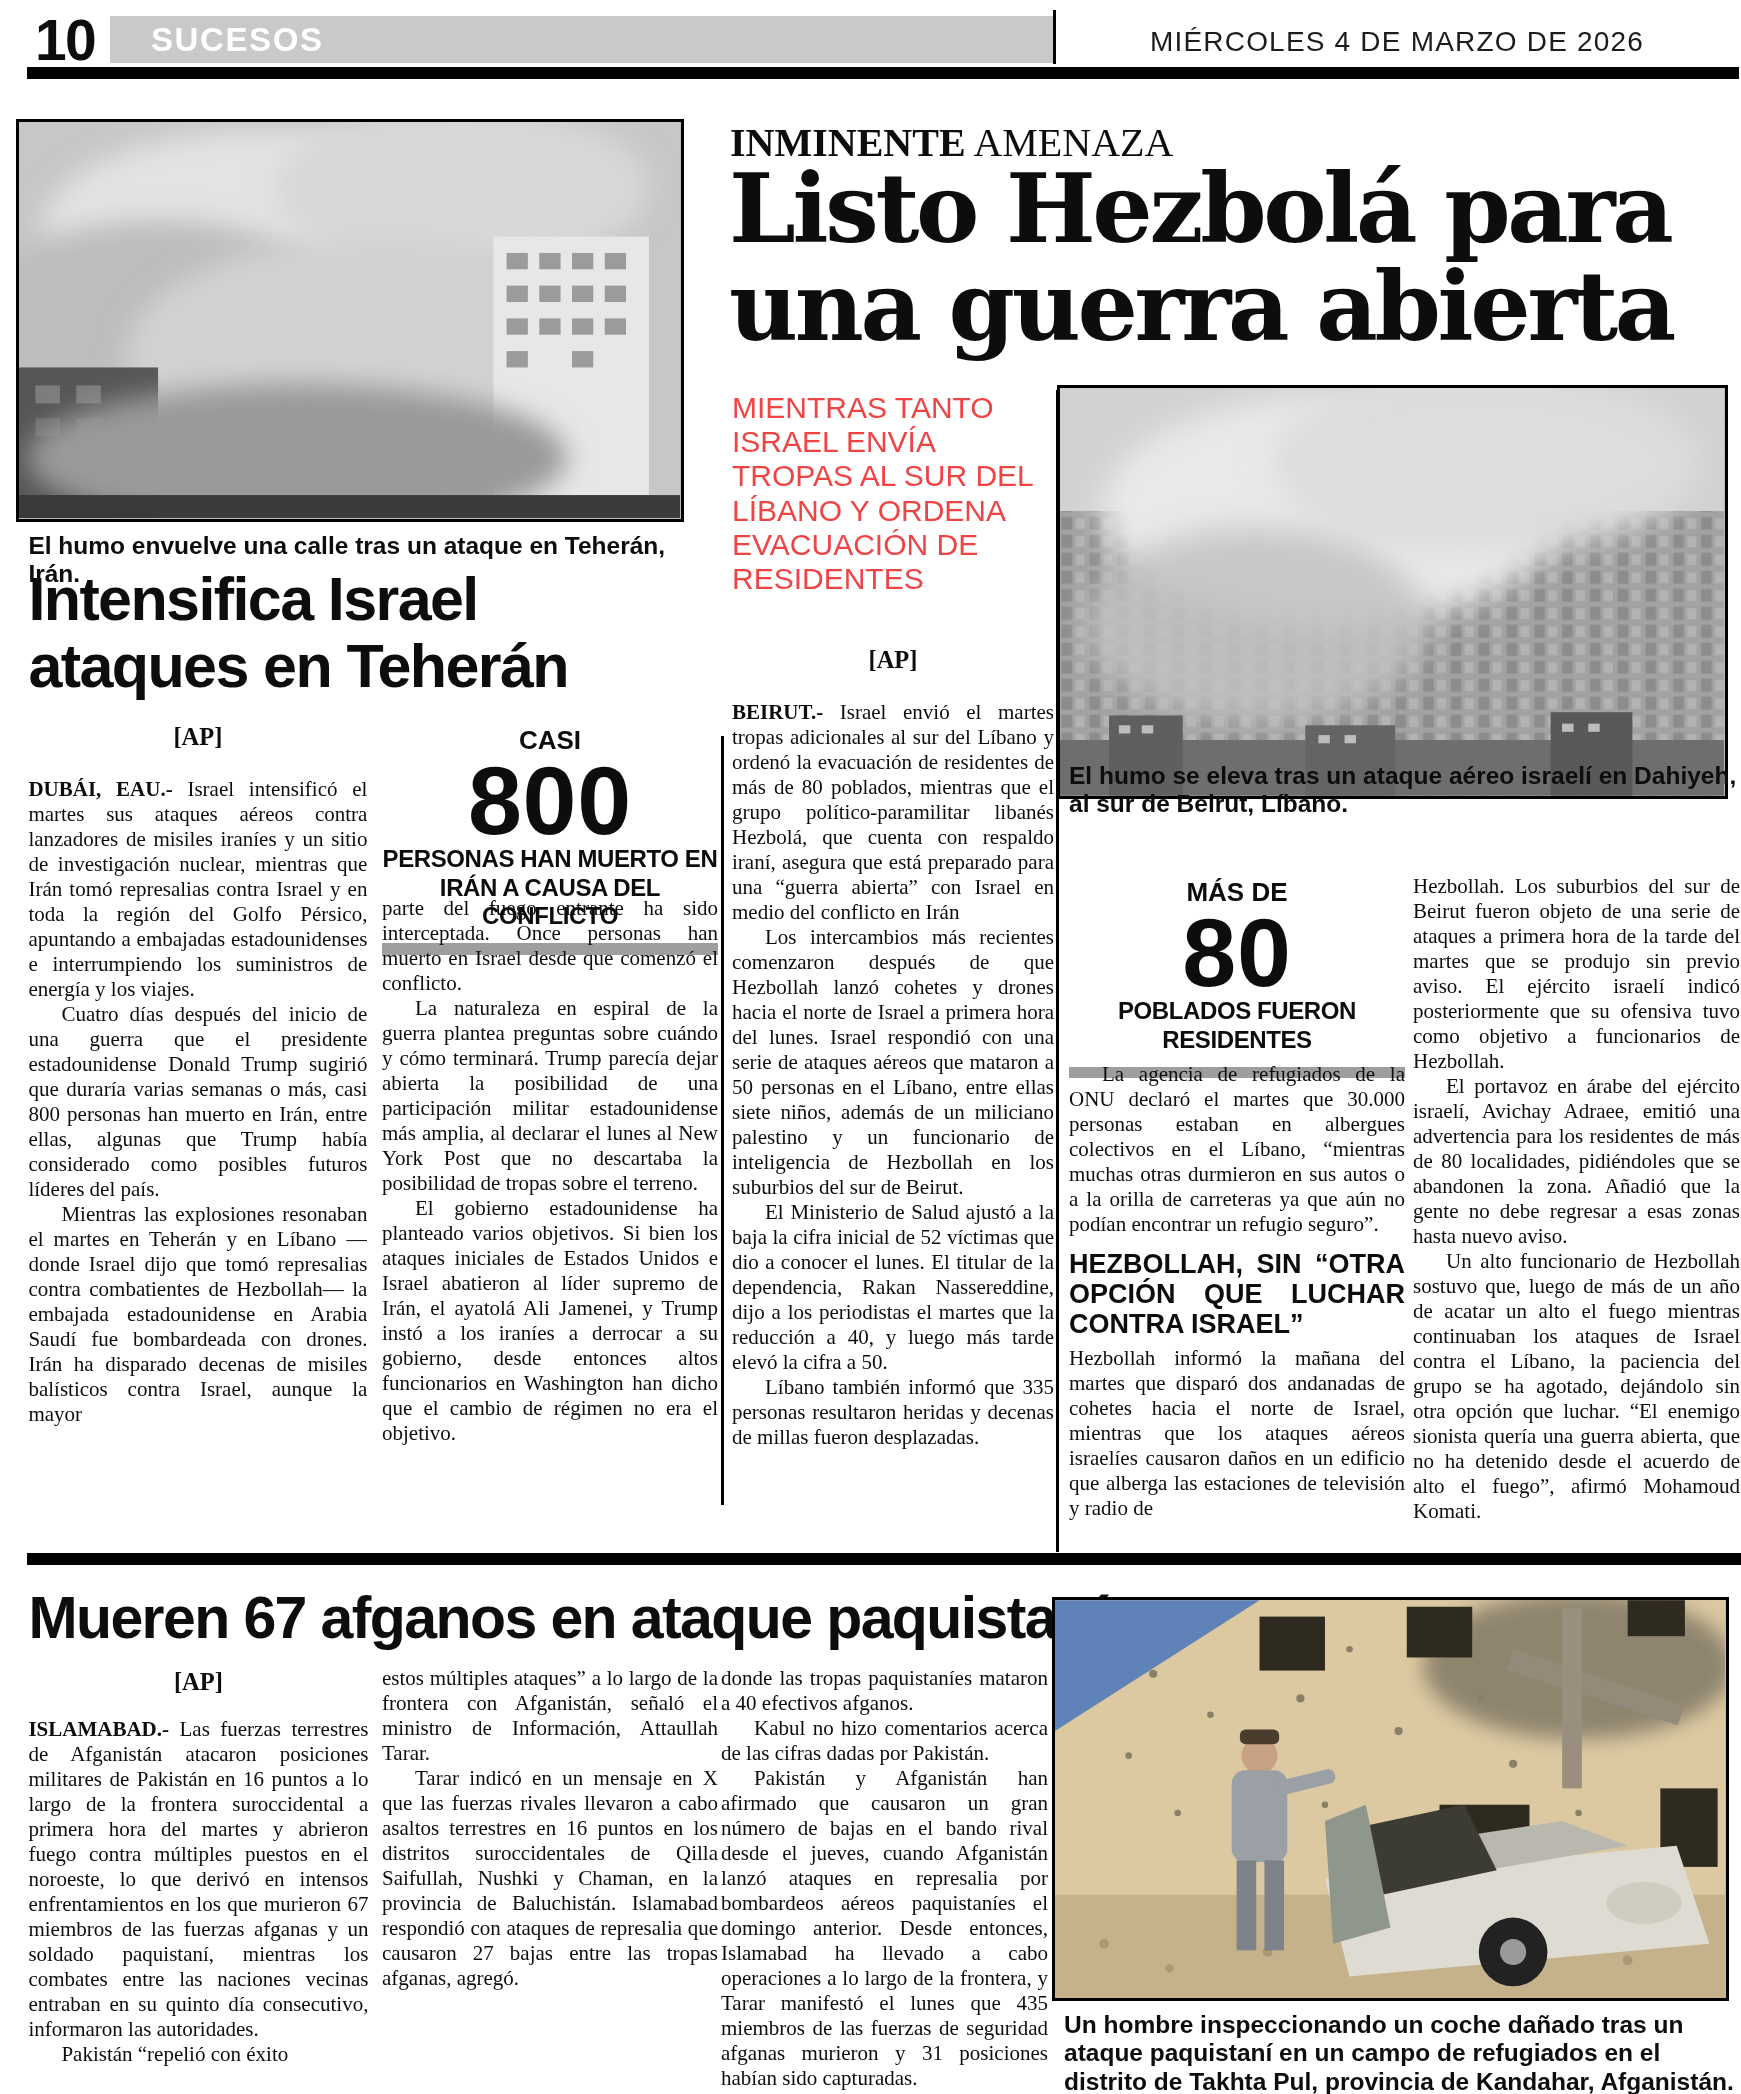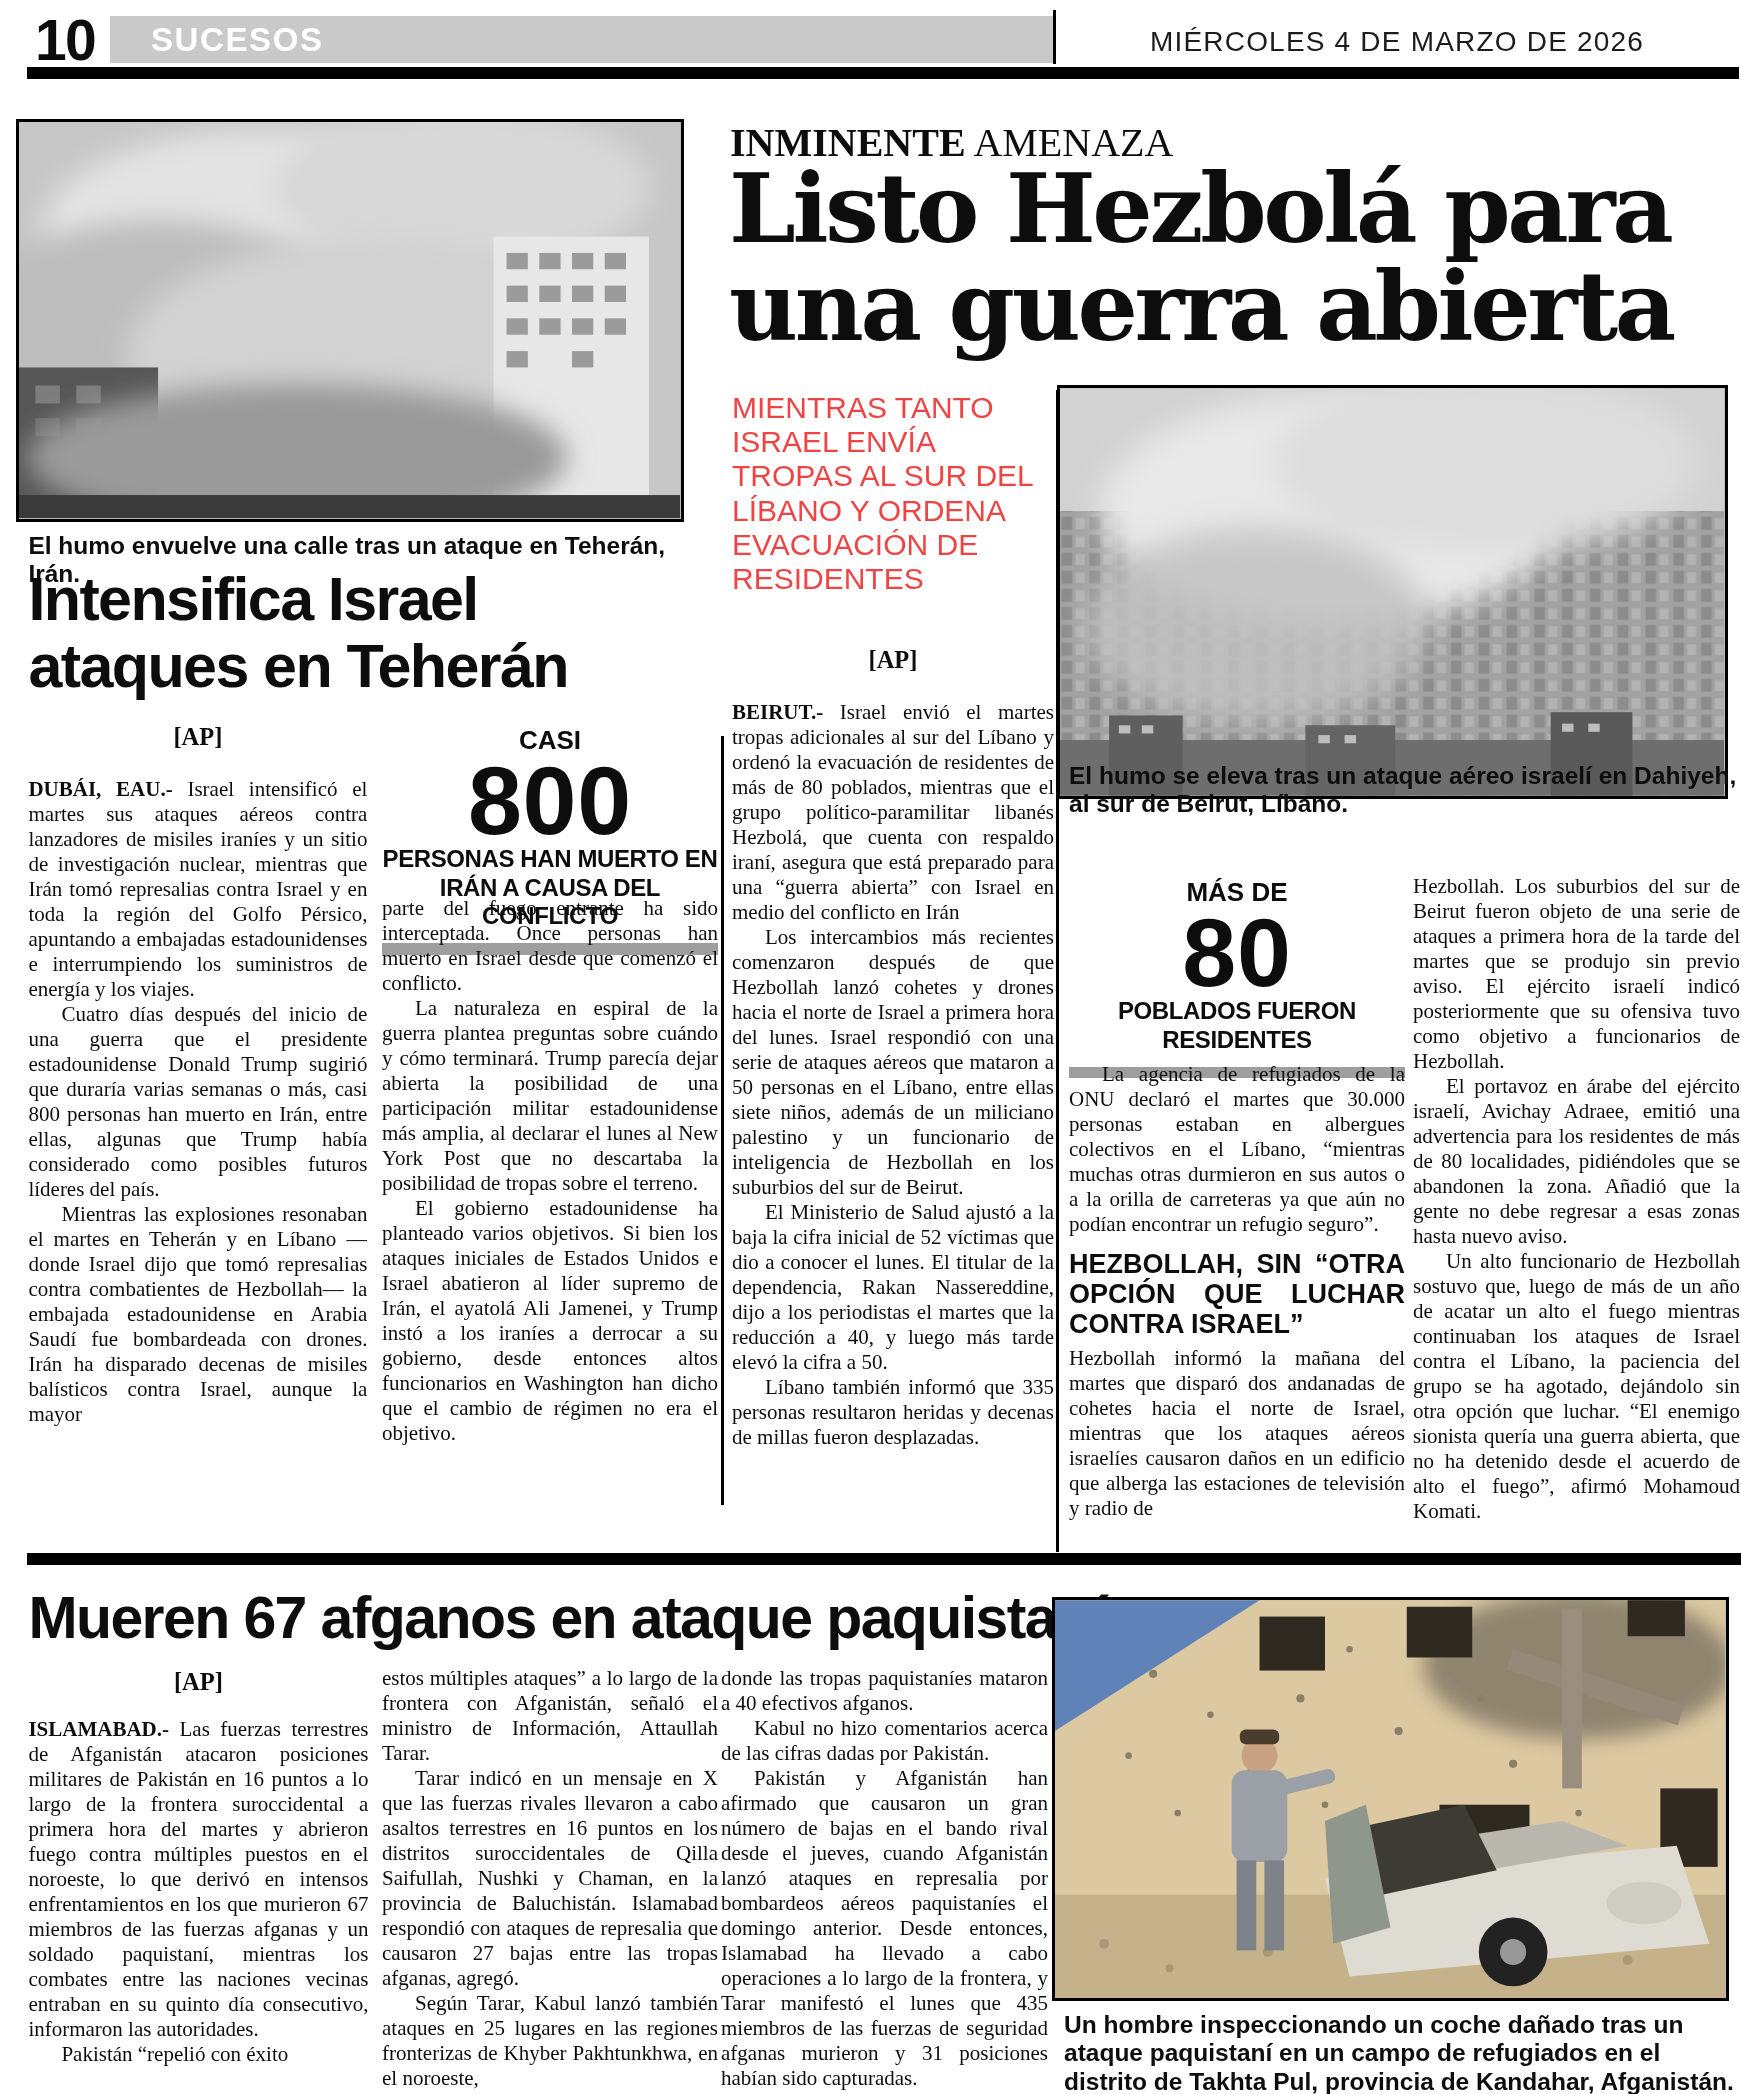--- a/index.html
+++ b/index.html
@@ -200,21 +200,20 @@
   <div class="abs h-afganos" style="left:16.4px;top:1584px;width:1023px;">Mueren 67 afganos en ataque paquistaní</div>
   <div class="abs byline" style="left:16.4px;top:1668px;width:340px;">[AP]</div>
 
   <div class="abs cols" style="left:16.4px;top:1717px;width:340px;height:372px;">
     <p class="cont"><span class="lead">ISLAMABAD.- </span><span>Las fuerzas terrestres de Afganistán atacaron posiciones militares de Pakistán en 16 puntos a lo largo de la frontera suroccidental a primera hora del martes y abrieron fuego contra múltiples puestos en el noroeste, lo que derivó en intensos enfrentamientos en los que murieron 67 miembros de las fuerzas afganas y un soldado paquistaní, mientras los combates entre las naciones vecinas entraban en su quinto día consecutivo, informaron las autoridades.</span></p>
     <p><span>Pakistán “repelió con éxito</span></p>
   </div>
   <div class="abs cols" style="left:370px;top:1666px;width:336px;height:426px;line-height:25px;">
     <p class="cont"><span>estos múltiples ataques” a lo largo de la frontera con Afganistán, señaló el ministro de Información, Attaullah Tarar.</span></p>
     <p><span>Tarar indicó en un mensaje en X que las fuerzas rivales llevaron a cabo asaltos terrestres en 16 puntos en los distritos suroccidentales de Qilla Saifullah, Nushki y Chaman, en la provincia de Baluchistán. Islamabad respondió con ataques de represalia que causaron 27 bajas entre las tropas afganas, agregó.</span></p>
-    <p><span>Según Tarar, Kabul lanzó también ataques en 25 lugares en las regiones fronterizas de Khyber Pakhtunkhwa, en el noroeste,</span></p>
   </div>
   <div class="abs cols" style="left:709px;top:1666px;width:327px;height:426px;line-height:25px;">
     <p class="cont"><span>donde las tropas paquistaníes mataron a 40 efectivos afganos.</span></p>
     <p><span>Kabul no hizo comentarios acerca de las cifras dadas por Pakistán.</span></p>
     <p><span>Pakistán y Afganistán han afirmado que causaron un gran número de bajas en el bando rival desde el jueves, cuando Afganistán lanzó ataques en represalia por bombardeos aéreos paquistaníes el domingo anterior. Desde entonces, Islamabad ha llevado a cabo operaciones a lo largo de la frontera, y Tarar manifestó el lunes que 435 miembros de las fuerzas de seguridad afganas murieron y 31 posiciones habían sido capturadas.</span></p>
   </div>
 
   <figure class="abs photo" style="left:1052px;top:1597px;width:677px;height:404px;margin:0;">
     <svg width="670" height="398" viewBox="0 0 819 486">
       <defs>

